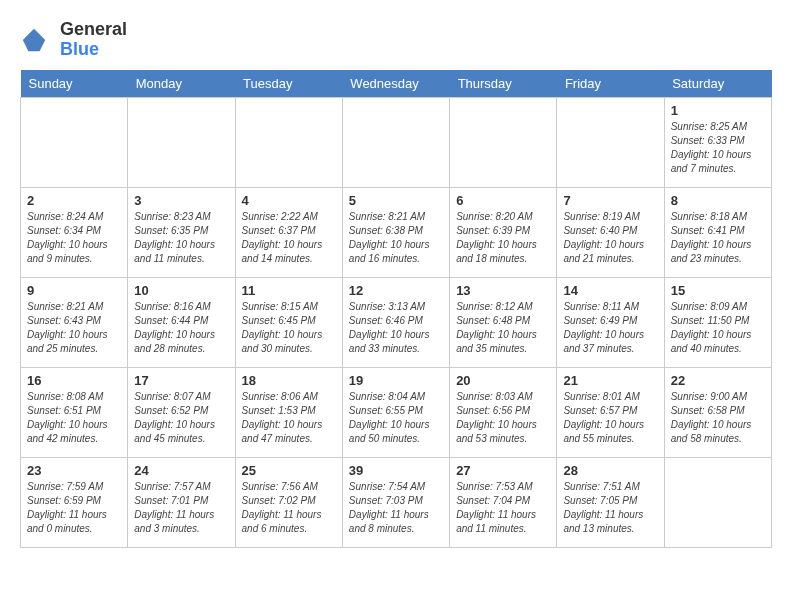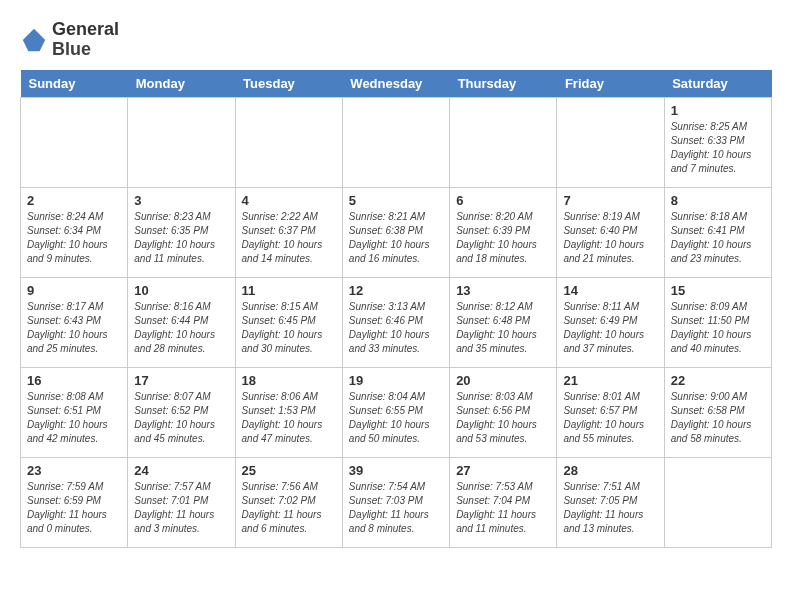--- a/index.html
+++ b/index.html
@@ -12,30 +12,30 @@
     }
     .header {
       display: flex;
       justify-content: space-between;
       align-items: flex-start;
       margin-bottom: 10px;
     }
     .logo {
       display: flex;
       align-items: center;
-      gap: 4px;
+      gap: 12px;
     }
     .logo-text {
       font-size: 18px;
       font-weight: bold;
       color: #333;
       line-height: 1.1;
     }
     .logo-text span {
-      color: #404040;
+      color: #3b82f6;
     }
     .logo-icon {
       width: 28px;
       height: 28px;
     }
     .title-block {
       text-align: right;
     }
     .month-title {
       font-size: 36px;
@@ -51,21 +51,21 @@
       width: 100%;
       border-collapse: collapse;
       table-layout: fixed;
     }
     thead th {
       background-color: #4a7fc1;
       color: white;
       text-align: left;
       padding: 6px 8px;
       font-size: 13px;
-      font-weight: bold;
+      font-weight: normal;
     }
     tbody td {
       border: 1px solid #ccc;
       vertical-align: top;
       padding: 5px 6px;
       height: 90px;
       font-size: 10.5px;
       color: #333;
     }
     .day-num {
@@ -178,21 +178,21 @@
         <td>
           <span class="day-num">8</span>
           <div class="day-info">Sunrise: 8:18 AM
 Sunset: 6:41 PM
 Daylight: 10 hours and 23 minutes.</div>
         </td>
       </tr>
       <tr class="week-row">
         <td>
           <span class="day-num">9</span>
-          <div class="day-info">Sunrise: 8:17 AM
+          <div class="day-info">Sunrise: 8:21 AM
 Sunset: 6:43 PM
 Daylight: 10 hours and 25 minutes.</div>
         </td>
         <td>
           <span class="day-num">10</span>
           <div class="day-info">Sunrise: 8:16 AM
 Sunset: 6:44 PM
 Daylight: 10 hours and 28 minutes.</div>
         </td>
         <td>

